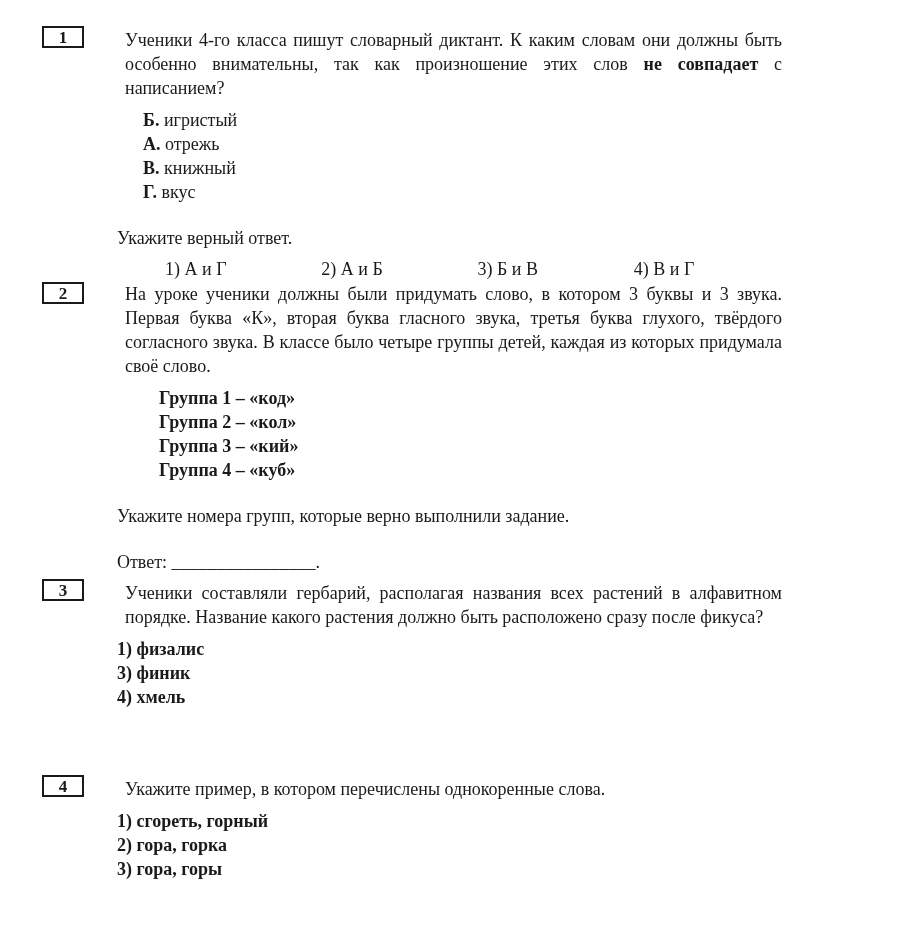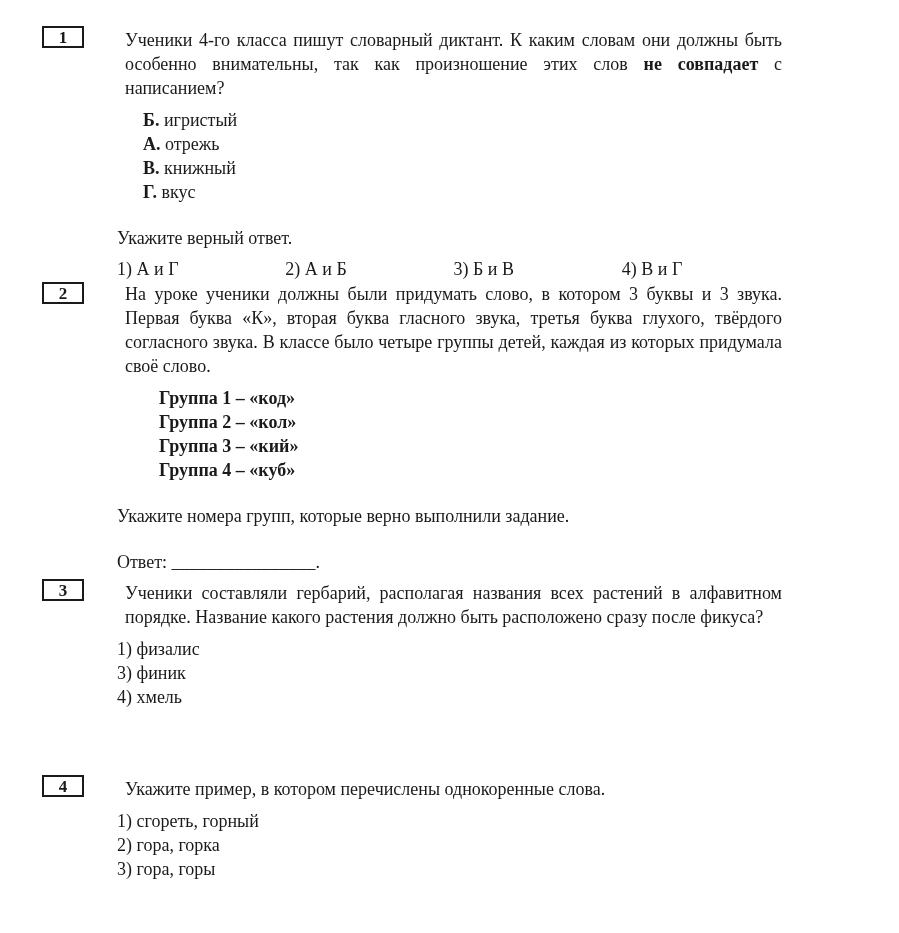--- a/index.html
+++ b/index.html
@@ -14,27 +14,27 @@
     border:2px solid #1a1a1a; box-sizing:border-box;
     font-weight:bold; font-size:17px; text-align:center; line-height:19px;
   }
   .content { position:absolute; left:117px; width:673px; }
   .para { text-align:justify; line-height:24px; margin:8px; }
   .para.last-left { text-align-last:left; }
   .b { font-weight:bold; }
   .opts-letter { margin:8px 0 0 26px; }
   .opts-letter div { line-height:24px; }
   .instr { line-height:24px; margin-top:22px; }
-  .answers-row { display:flex; margin-top:7px; line-height:24px; }
+  .answers-row { display:flex; margin-top:7px; line-height:24px;margin-left:48px; }
   .answers-row span { width:170px; display:inline-block; }
   .groups { margin:6px 0 0 42px; }
   .groups div { font-weight:bold; line-height:24px; }
   .answer-line { margin-top:22px; line-height:24px;font-family:Liberation Serif, serif; }
   .numlist { margin-top:6px; }
-  .numlist div { line-height:24px; }
+  .numlist div { line-height:24px;font-weight:bold; }
 </style>
 </head>
 <body>
 
 <div class="task" style="top:20px;">
   <div class="num-box" style="top:6px;">1</div>
   <div class="content">
     <p class="para last-left"><span>Ученики 4-го класса пишут словарный диктант. К каким словам они должны быть особенно внимательны, так как произношение этих слов </span><span class="b">не совпадает</span><span> с написанием?</span></p>
     <div class="opts-letter">
       <div><span class="b">Б.</span><span> игристый</span></div>

